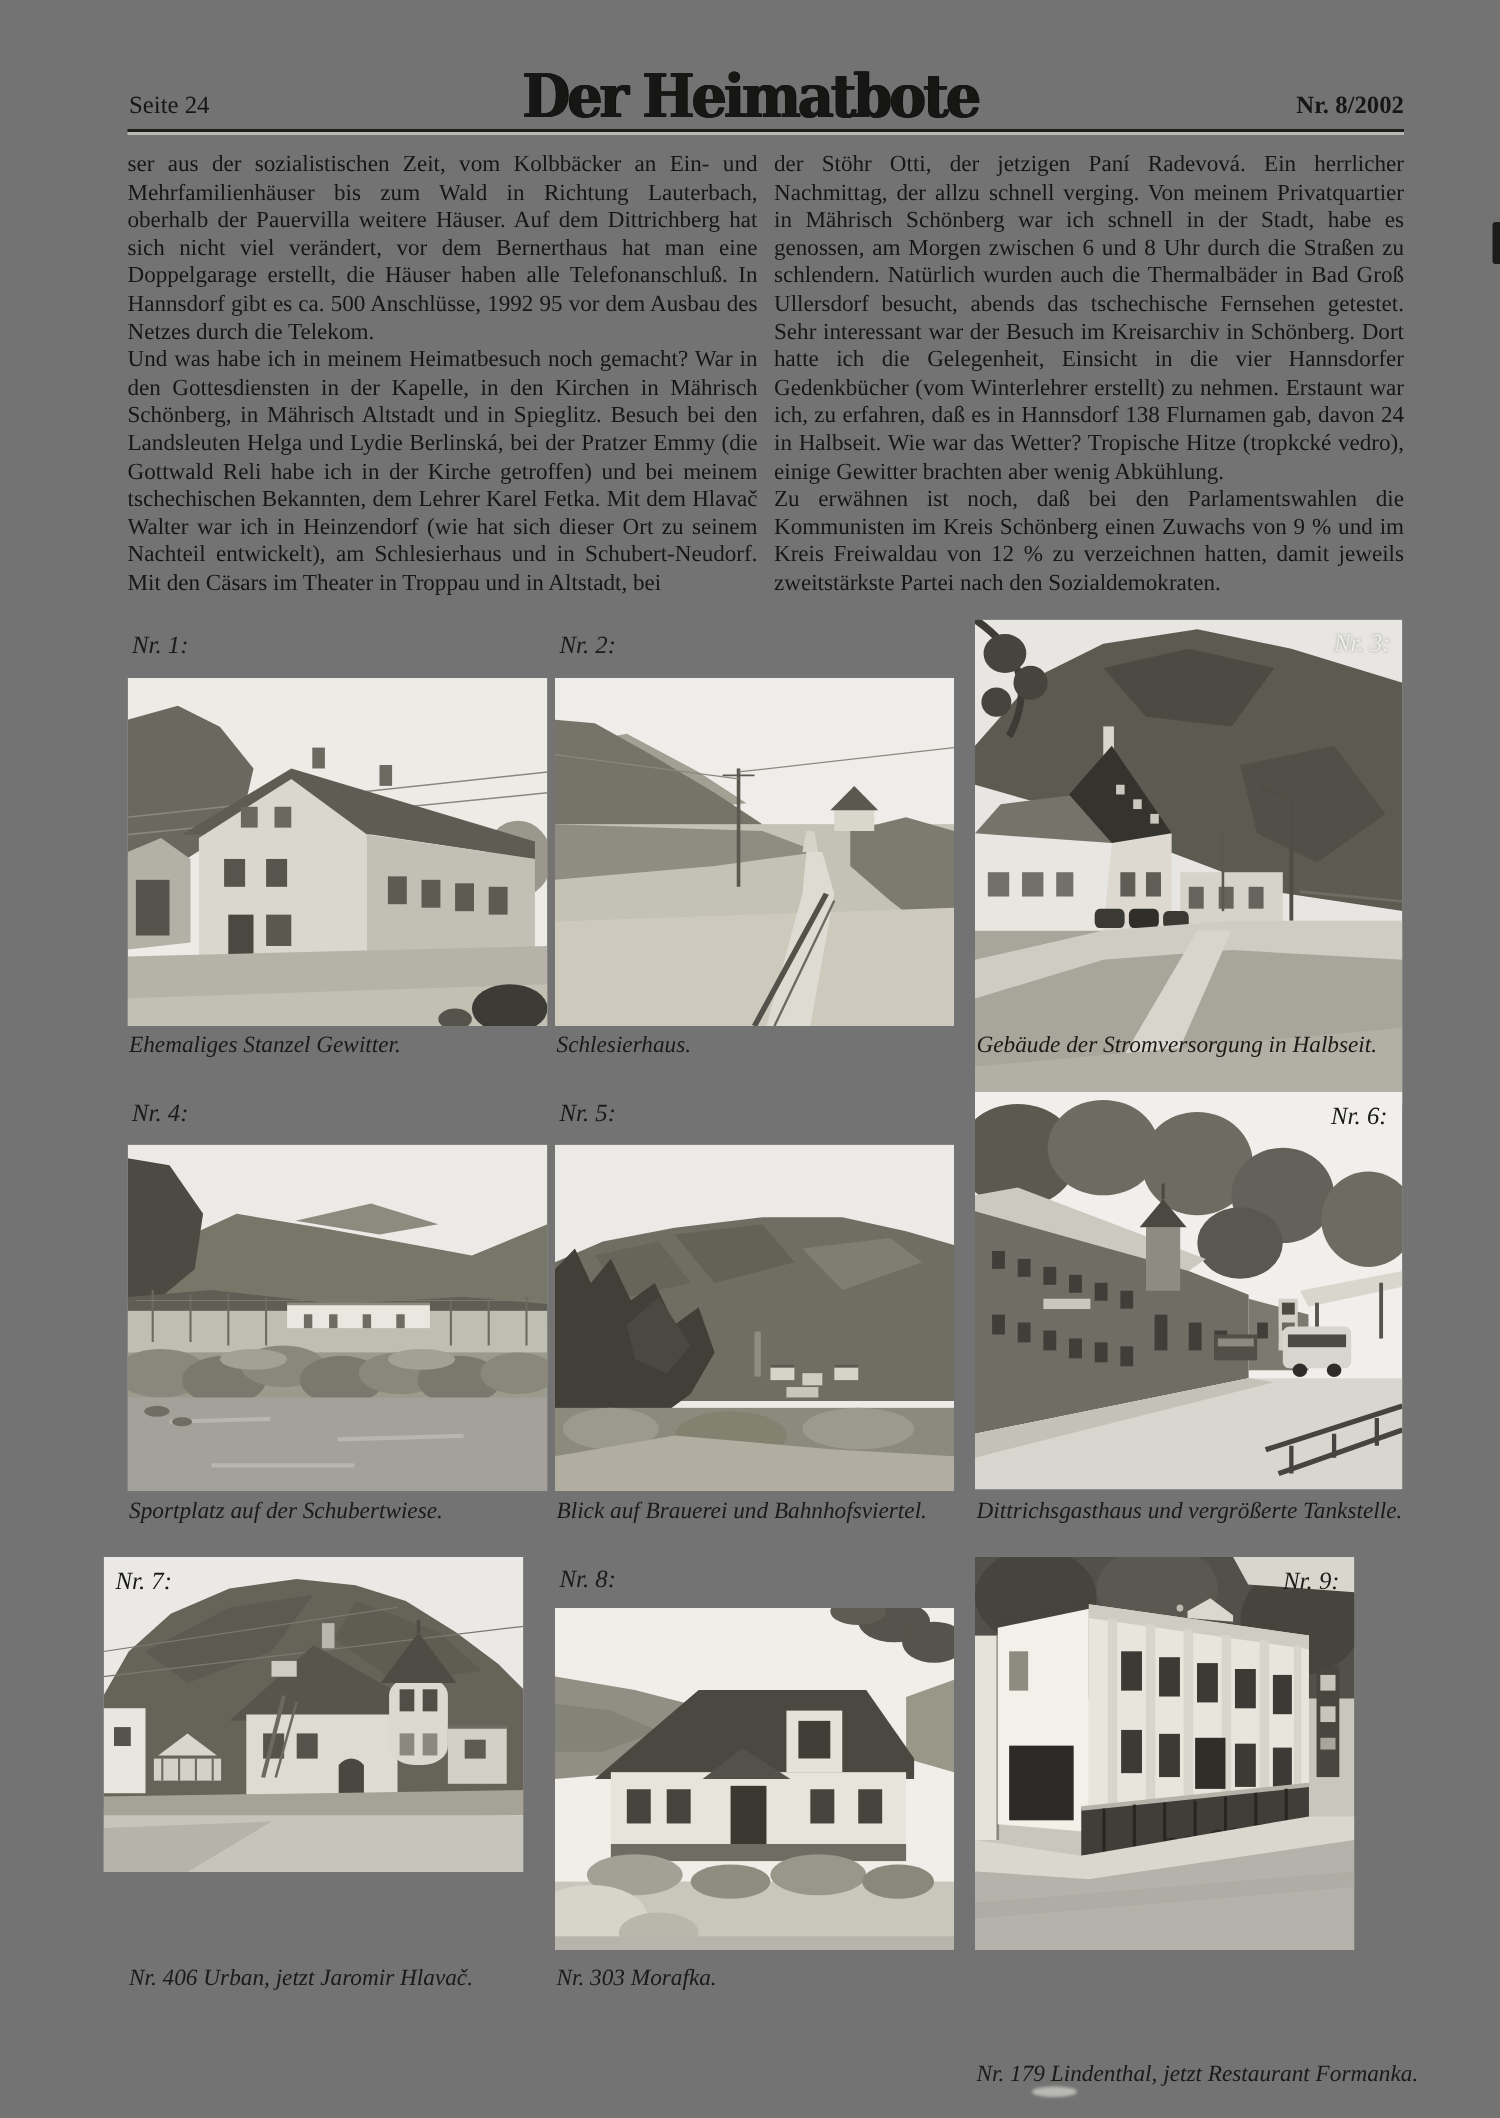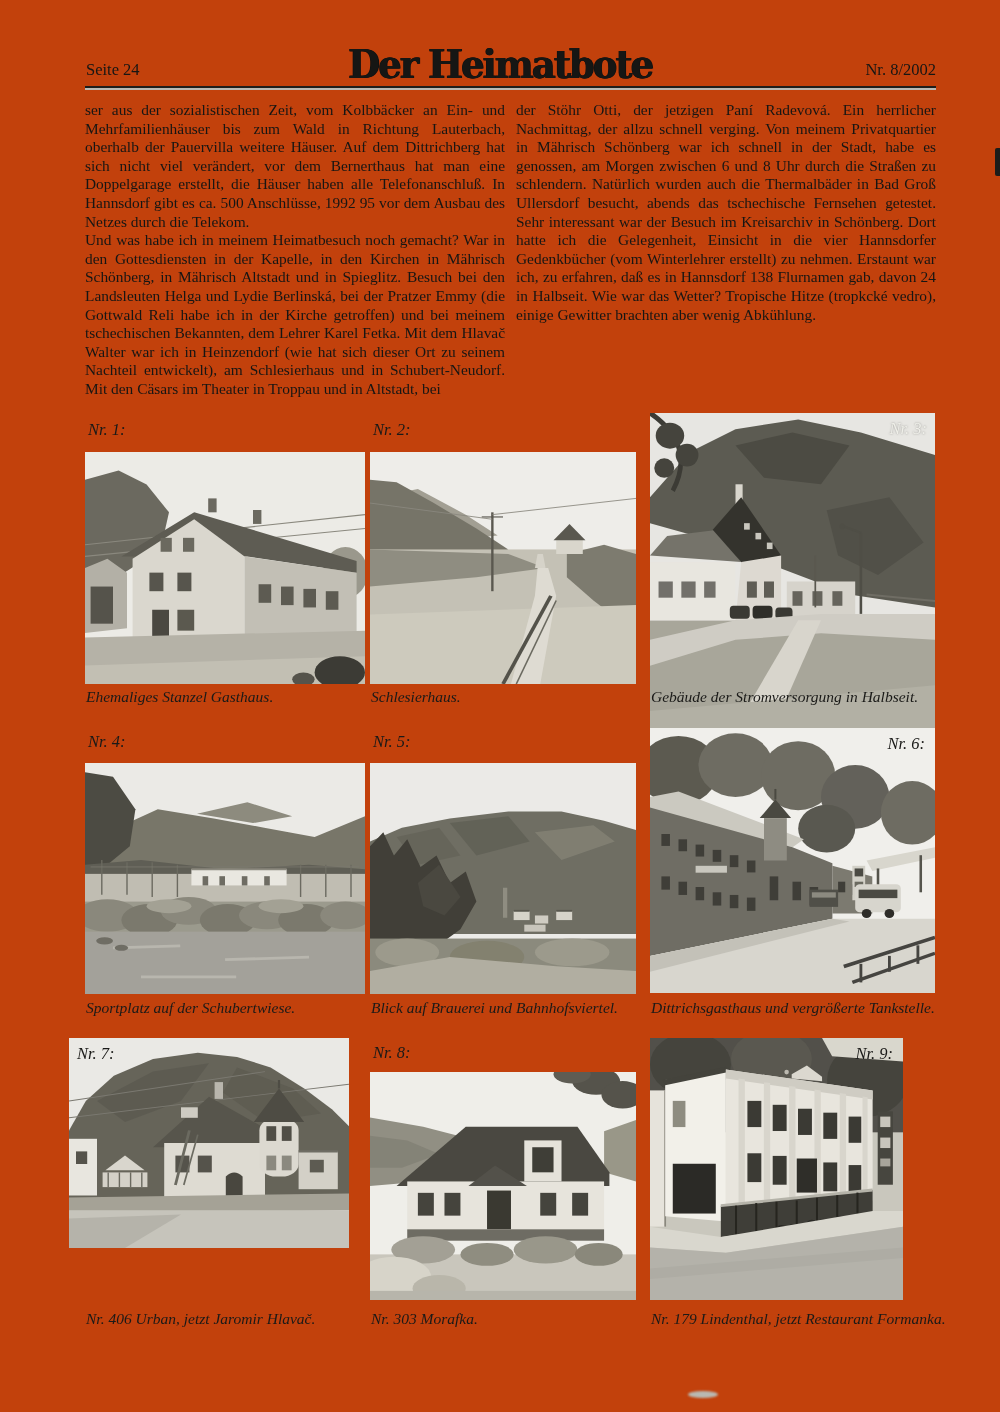--- a/index.html
+++ b/index.html
@@ -1,20 +1,20 @@
 <!DOCTYPE html>
 <html><head>
 <meta charset="utf-8">
 <style>
   html,body{margin:0;padding:0;background:#e8e8e6;}
-  .page{position:relative;width:1000px;height:1412px;margin:0 auto;background:#c2410c;overflow:hidden;
+  .page{position:relative;width:1000px;height:1412px;margin:0 auto;background:#737373;overflow:hidden;
         font-family:"Liberation Serif",serif;color:#161614;}
   
   .hdr-left{position:absolute;left:86px;top:60px;font-size:16.5px;}
-  .hdr-right{position:absolute;right:64px;top:60px;font-size:16.5px;}
+  .hdr-right{position:absolute;right:64px;top:60px;font-size:16.5px;font-weight:bold;}
   .masthead{position:absolute;left:0;top:42px;width:100%;text-align:center;
         font-family:"DejaVu Serif",serif;font-weight:bold;font-size:37px;letter-spacing:-2px;
         transform:scaleY(1.08);text-shadow:0.7px 0 0 #111, -0.4px 0 0 #111;}
   .hdr-rule{position:absolute;left:85px;top:86px;width:851px;height:2px;background:#1d1d1b;
         box-shadow:0 2px 0 #b9b9b4;}
   
   .cols{position:absolute;left:85px;top:101px;width:851px;display:flex;gap:11px;height:318px;overflow:hidden;}
   .col{width:420px;font-size:15.4px;line-height:18.6px;text-align:justify;}
   .col p{margin:0;}
   
@@ -36,20 +36,21 @@
   <div class="hdr-right">Nr. 8/2002</div>
   <div class="hdr-rule"></div>
 
   <div class="cols">
     <div class="col">
       <p>ser aus der sozialistischen Zeit, vom Kolbbäcker an Ein- und Mehrfamilienhäuser bis zum Wald in Richtung Lauterbach, oberhalb der Pauervilla weitere Häuser. Auf dem Dittrichberg hat sich nicht viel verändert, vor dem Bernerthaus hat man eine Doppelgarage erstellt, die Häuser haben alle Telefonanschluß. In Hannsdorf gibt es ca. 500 Anschlüsse, 1992 95 vor dem Ausbau des Netzes durch die Telekom.</p>
       <p>Und was habe ich in meinem Heimatbesuch noch gemacht? War in den Gottesdiensten in der Kapelle, in den Kirchen in Mährisch Schönberg, in Mährisch Altstadt und in Spieglitz. Besuch bei den Landsleuten Helga und Lydie Berlinská, bei der Pratzer Emmy (die Gottwald Reli habe ich in der Kirche getroffen) und bei meinem tschechischen Bekannten, dem Lehrer Karel Fetka. Mit dem Hlavač Walter war ich in Heinzendorf (wie hat sich dieser Ort zu seinem Nachteil entwickelt), am Schlesierhaus und in Schubert-Neudorf. Mit den Cäsars im Theater in Troppau und in Altstadt, bei</p>
     </div>
     <div class="col">
       <p>der Stöhr Otti, der jetzigen Paní Radevová. Ein herrlicher Nachmittag, der allzu schnell verging. Von meinem Privatquartier in Mährisch Schönberg war ich schnell in der Stadt, habe es genossen, am Morgen zwischen 6 und 8 Uhr durch die Straßen zu schlendern. Natürlich wurden auch die Thermalbäder in Bad Groß Ullersdorf besucht, abends das tschechische Fernsehen getestet. Sehr interessant war der Besuch im Kreisarchiv in Schönberg. Dort hatte ich die Gelegenheit, Einsicht in die vier Hannsdorfer Gedenkbücher (vom Winterlehrer erstellt) zu nehmen. Erstaunt war ich, zu erfahren, daß es in Hannsdorf 138 Flurnamen gab, davon 24 in Halbseit. Wie war das Wetter? Tropische Hitze (tropkcké vedro), einige Gewitter brachten aber wenig Abkühlung.</p>
+      <p>Zu erwähnen ist noch, daß bei den Parlamentswahlen die Kommunisten im Kreis Schönberg einen Zuwachs von 9 % und im Kreis Freiwaldau von 12 % zu verzeichnen hatten, damit jeweils zweitstärkste Partei nach den Sozialdemokraten.</p>
     </div>
   </div>
 
   <span class="lbl" style="left:88px;top:420px">Nr. 1:</span>
   <span class="lbl" style="left:373px;top:420px">Nr. 2:</span>
 
   <div class="ph" style="left:85px;top:452px;width:280px;height:232px">
     <svg viewBox="0 0 100 100" preserveAspectRatio="none">
       <rect width="100" height="100" fill="#ecebe6"></rect>
       <polygon points="0,12 12,8 22,14 30,26 27,42 14,52 0,56" fill="#6b695f"></polygon>
@@ -138,21 +139,21 @@
       <circle cx="67.4" cy="35" r="0.9" fill="#4f4e46"></circle>
       <line x1="58" y1="44" x2="58" y2="60" stroke="#5a584f" stroke-width="0.6"></line>
       <line x1="76" y1="56" x2="100" y2="58" stroke="#6f6d64" stroke-width="0.6"></line>
       <polygon points="0,70 30,64 60,62 100,62 100,70 60,68 30,70 0,78" fill="#cfccc4"></polygon>
       <polygon points="28,100 42,100 60,64 52,64" fill="#d8d5cc"></polygon>
       <polygon points="0,92 100,84 100,100 0,100" fill="#b2b0a4"></polygon>
     </svg>
     <span class="lbl inside white" style="right:8px;top:6px">Nr. 3:</span>
   </div>
 
-  <span class="cap" style="left:86px;top:688px">Ehemaliges Stanzel Gasthaus.</span>
+  <span class="cap" style="left:86px;top:688px">Ehemaliges Stanzel Gewitter.</span>
   <span class="cap" style="left:371px;top:688px">Schlesierhaus.</span>
   <span class="cap" style="left:651px;top:688px">Gebäude der Stromversorgung in Halbseit.</span>
 
   <span class="lbl" style="left:88px;top:732px">Nr. 4:</span>
   <span class="lbl" style="left:373px;top:732px">Nr. 5:</span>
 
   <div class="ph" style="left:85px;top:763px;width:280px;height:231px">
     <svg viewBox="0 0 100 100" preserveAspectRatio="none">
       <rect width="100" height="100" fill="#ebeae6"></rect>
       <polygon points="8,30 26,20 46,24 64,28 82,32 100,23 100,50 0,50" fill="#787669"></polygon>
@@ -421,18 +422,18 @@
       <rect x="91" y="46" width="4" height="3" fill="#a8a59b"></rect>
       <polygon points="0,72 28,76 88,66 100,66 100,72 30,82 0,80" fill="#d9d7ce"></polygon>
       <polygon points="0,80 30,82 100,72 100,100 0,100" fill="#b4b2aa"></polygon>
       <polygon points="0,88 100,80 100,84 0,92" fill="#aeaca4"></polygon>
     </svg>
     <span class="lbl inside" style="right:10px;top:6px">Nr. 9:</span>
   </div>
 
   <span class="cap" style="left:86px;top:1310px">Nr. 406 Urban, jetzt Jaromir Hlavač.</span>
   <span class="cap" style="left:371px;top:1310px">Nr. 303 Morafka.</span>
-  <span class="cap" style="left:651px;top:1310px">Nr. 179 Lindenthal, jetzt Restaurant Formanka.</span>
+  <span class="cap" style="left:651px;top:1374px">Nr. 179 Lindenthal, jetzt Restaurant Formanka.</span>
 
   <div class="artifact" style="right:0;top:148px;width:5px;height:28px;background:#1c1c1a;border-radius:2px 0 0 2px;"></div>
   <div class="artifact" style="left:688px;bottom:14px;width:30px;height:7px;background:#b9b9b2;border-radius:50%;filter:blur(1px);"></div>
 
 </div>
 
 </body></html>

